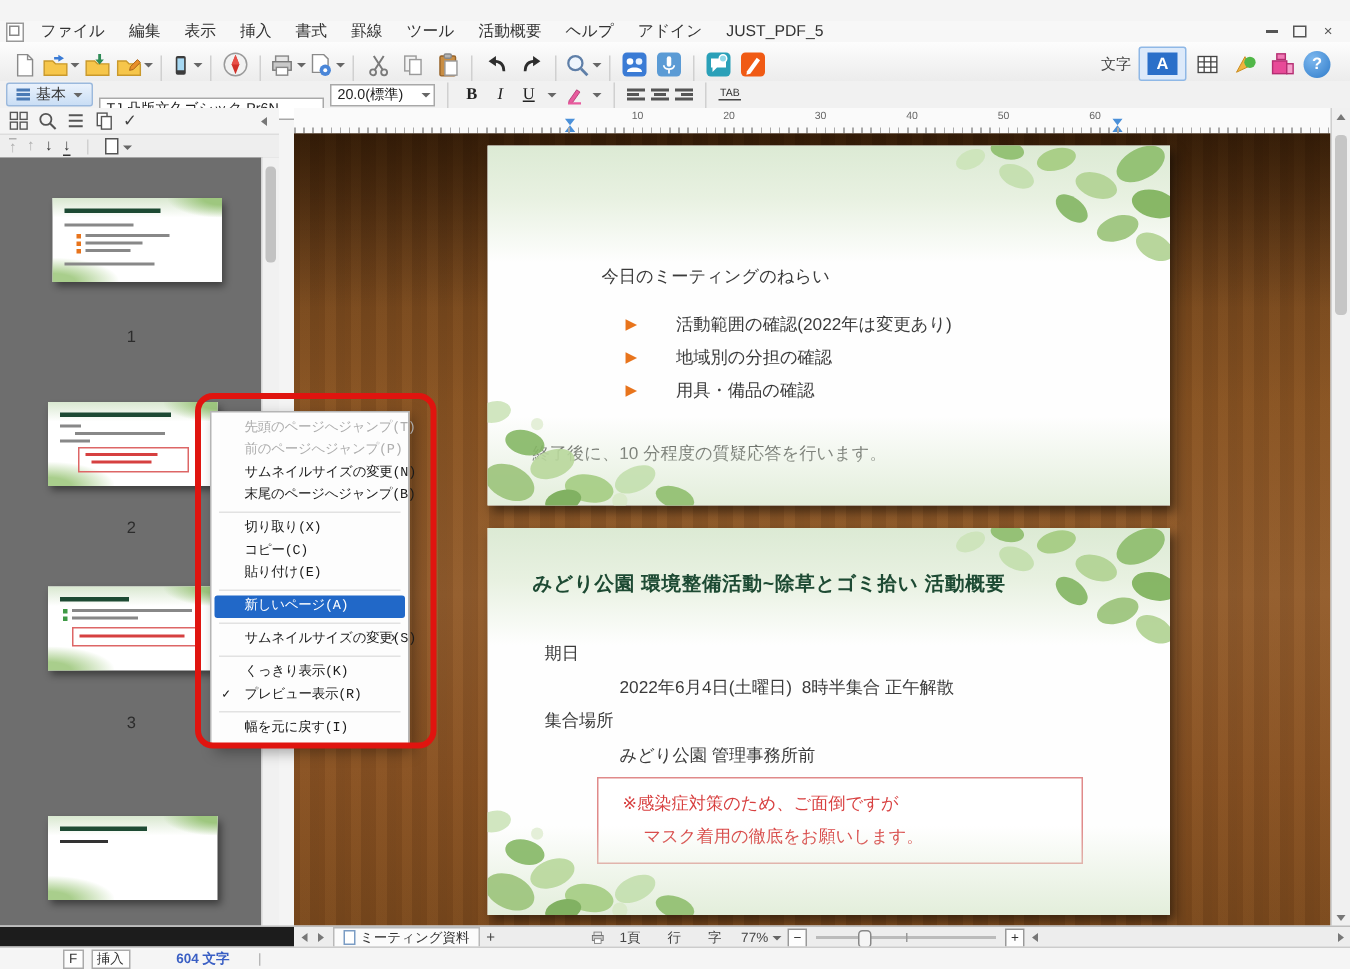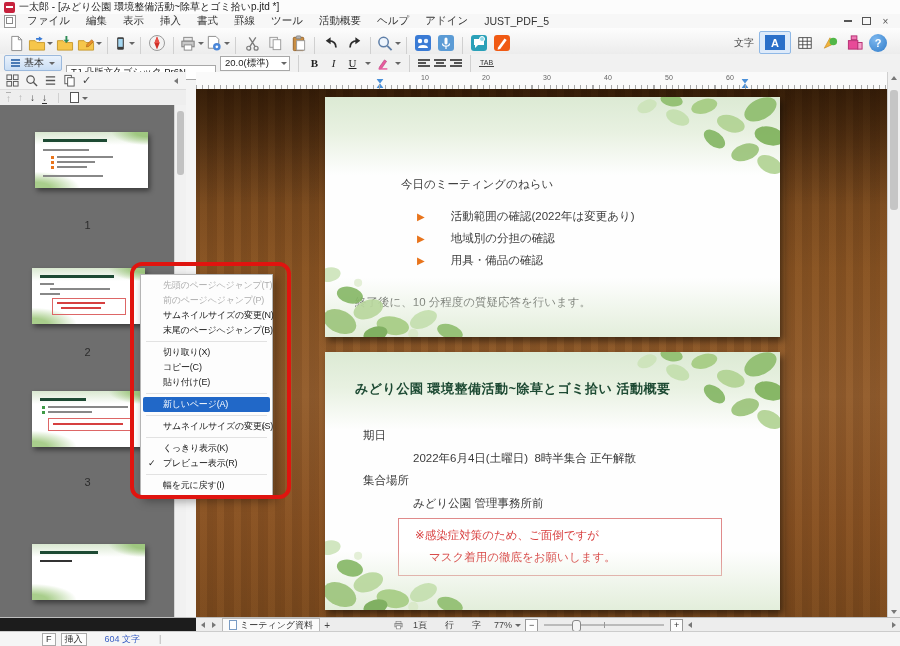--- a/index.html
+++ b/index.html
@@ -140,44 +140,40 @@
     justify-content:center;font-size:9px;color:#333;line-height:1;}
   .ztrack{width:120px;height:2px;background:#bbb;position:relative;margin:0 6px;}
   .zknob{position:absolute;left:28px;top:-4px;width:7px;height:10px;background:#f5f5f5;border:1px solid #888;border-radius:3px;}
   .zmid{position:absolute;left:50%;top:-2px;width:1px;height:6px;background:#999;}
   .htrack{flex:1;height:100%;}
 
   
   .statusbar{position:absolute;left:0;right:0;bottom:0;height:14px;background:#f5f5f5;border-top:1px solid #cccccc;
     display:flex;align-items:center;font-size:9px;color:#333;padding-left:42px;gap:5px;}
   .stbox{border:1px solid #aaa;background:#fdfdfd;padding:0 3px;height:11px;display:flex;align-items:center;}
-  .count{color:#3a5fc4;margin-left:13px;}
+  .count{color:#3a5fc4;margin-left:26px;font-weight:bold;}
   .stdiv{color:#aaa;margin-left:14px;}
 
   
   .ctx{position:absolute;left:140px;top:274px;width:131px;background:#fdfdfd;border:1px solid #b5b5b5;
     box-shadow:3px 4px 9px rgba(0,0,0,.35);padding:3px 0;z-index:40;font-size:9px;color:#1a1a1a;}
-  .ci{height:15px;line-height:15px;padding-left:22px;position:relative;white-space:nowrap;letter-spacing:-.2px;}
+  .ci{height:15px;line-height:15px;padding-left:22px;position:relative;white-space:nowrap;letter-spacing:-.2px;font-family:Liberation Mono, monospace;}
   .ci.dis{color:#adadad;}
   .ci.hl{background:#2168c8;color:#fff;margin:0 2px;padding-left:20px;border-radius:2px;}
   .ci .chk{position:absolute;left:7px;top:0;font-size:9px;}
   .ci .sub{position:absolute;right:7px;top:0;font-size:11px;color:#444;}
   .csep{height:1px;background:#e2e2e2;margin:3px 5px;}
   .redbox{position:absolute;left:130px;top:262px;width:153px;height:229px;border:4px solid #e0140f;
     border-radius:12px;z-index:60;pointer-events:none;}
 </style>
 </head>
 <body>
 
 <div class="app">
 
-  <div class="titlebar">
-    <span class="applogo"></span>
-    <span>一太郎 - [みどり公園 環境整備活動~除草とゴミ拾いp.jtd *]</span>
-  </div>
 
   <div class="menubar">
     <span class="childicon"></span>
     <span class="mi">ファイル</span>
     <span class="mi">編集</span>
     <span class="mi">表示</span>
     <span class="mi">挿入</span>
     <span class="mi">書式</span>
     <span class="mi">罫線</span>
     <span class="mi">ツール</span>

